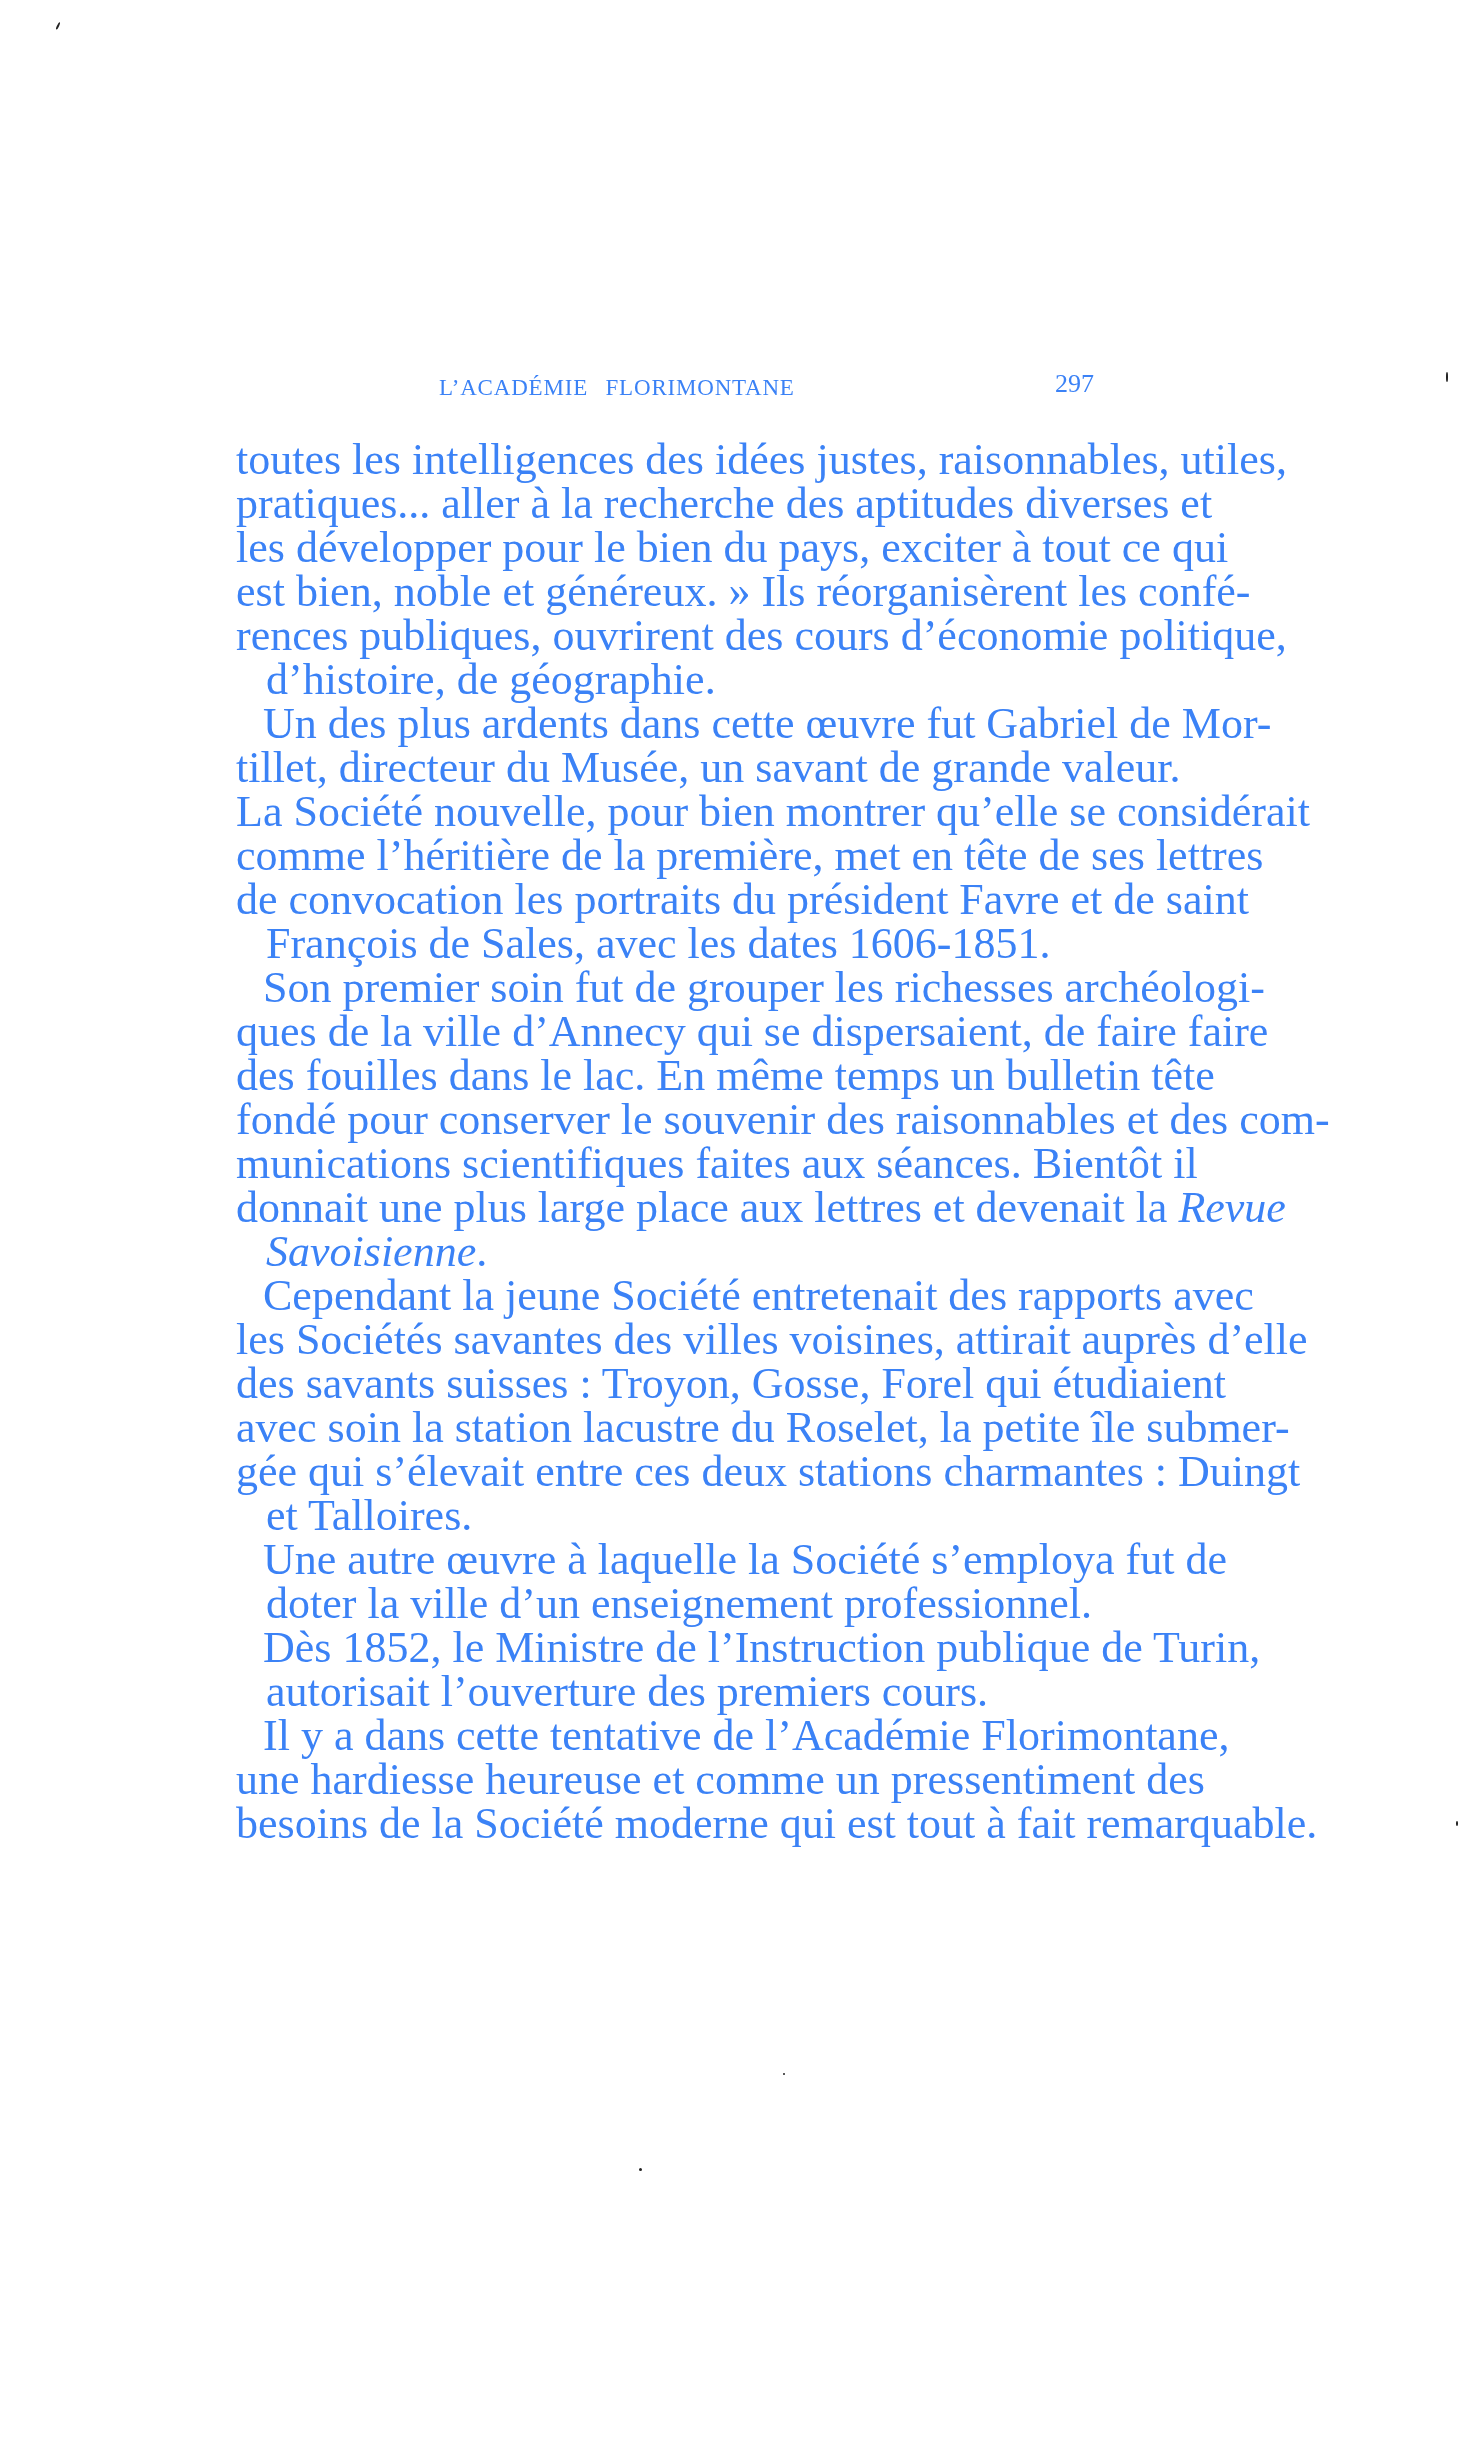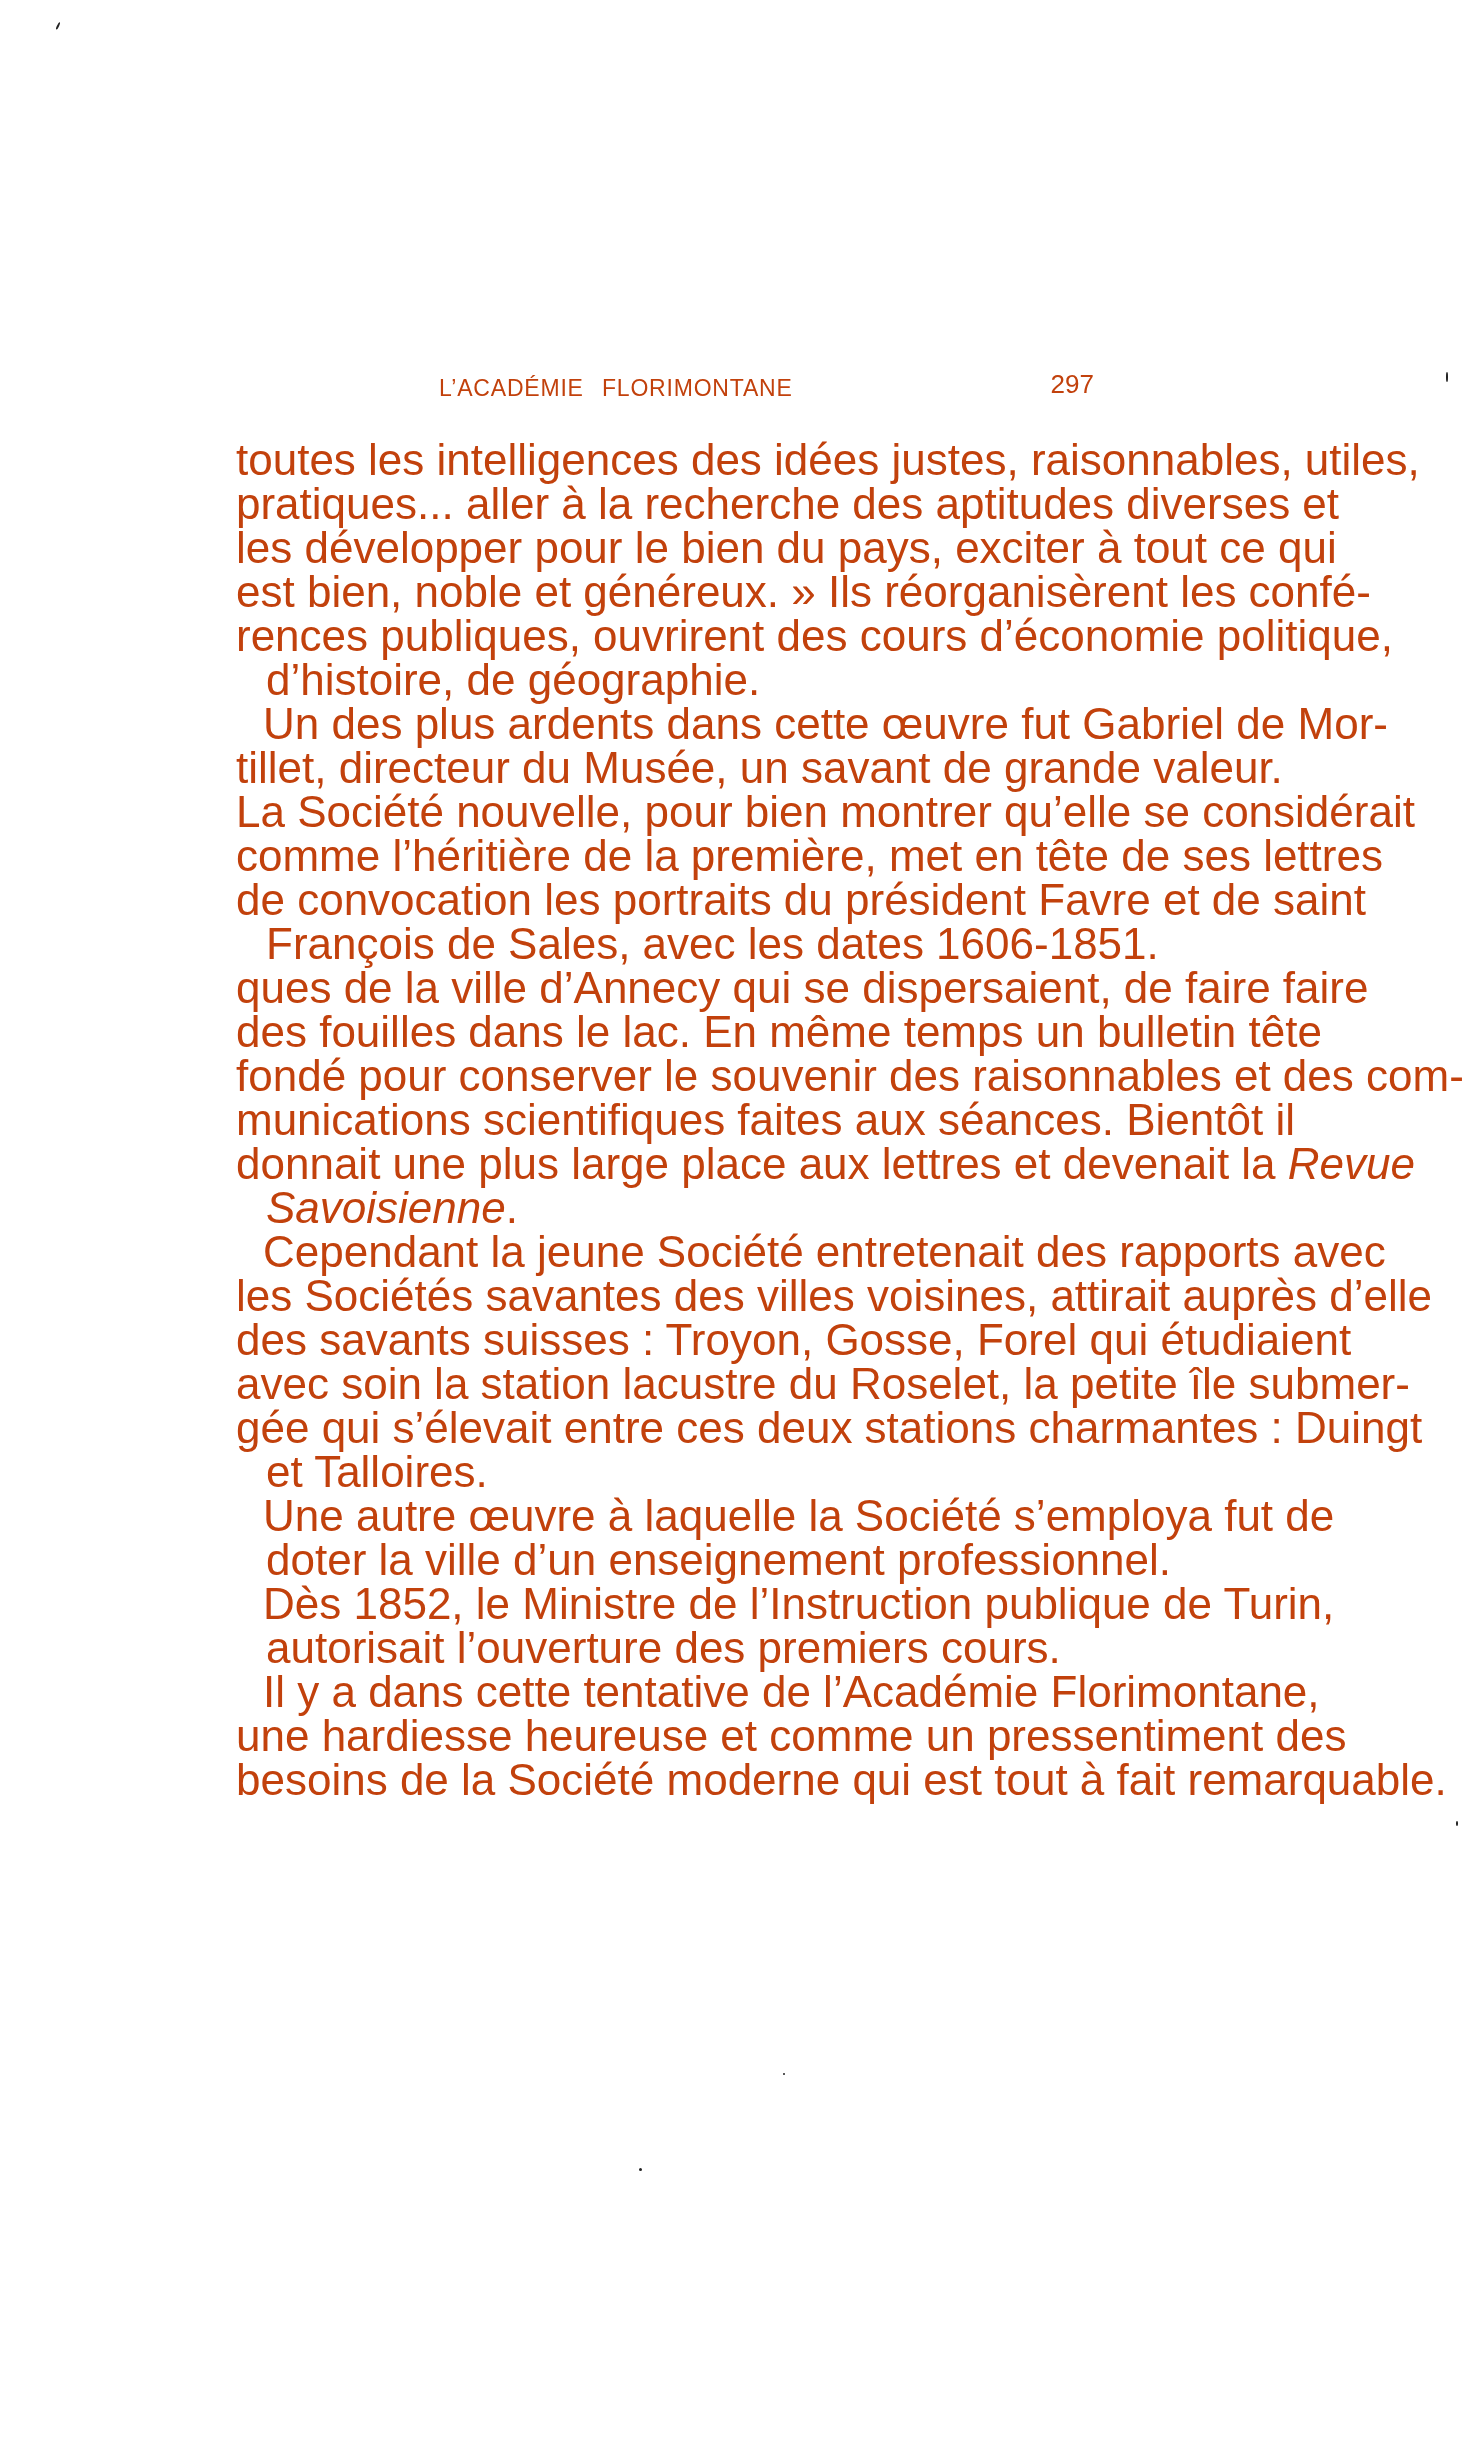--- a/index.html
+++ b/index.html
@@ -1,17 +1,17 @@
 <!DOCTYPE html>
 <html style="font-size:12.7px"><head>
 <meta charset="utf-8">
 <style>
   html, body { margin: 0; padding: 0; background: #ffffff; }
   body { width: 1483px; height: 2462px; position: relative; overflow: hidden; }
-  .page { position: absolute; left: 0; top: 0; width: 1298px; height: 2462px; background: #fff; color: #c2410c; font-family: Liberation Sans, sans-serif; }
+  .page { position: absolute; left: 0; top: 0; width: 1298px; height: 2462px; background: #fff; color: #3b82f6; font-family: Liberation Serif, serif; }
   .running-head { position: absolute; top: 369px; left: 236px; width: 858px; height: 44px; }
   .running-title { position: absolute; left: 203px; top: 6.3px; font-size: 23px; letter-spacing: 0.8px; word-spacing: 11px; text-transform: uppercase; }
   .page-number { position: absolute; right: 0; top: 0; font-size: 26px; }
   .body-text { position: absolute; left: 236px; top: 438px; width: 858px; font-size: 44px; line-height: 44px; text-align: justify; }
   .body-text p { margin: 0; text-indent: 27px; hyphens: manual; }
   .body-text p.cont { text-indent: 0; }
   .line { display: block; text-align: justify; text-align-last: justify; white-space: nowrap; overflow: visible; }
   .line.last { text-align-last: left; margin-left: 30px; }
   em { font-style: italic; }
   .speck { position: absolute; background: #222; border-radius: 50%; }
@@ -40,20 +40,21 @@
     <p>
       <span class="line">Un des plus ardents dans cette œuvre fut Gabriel de Mor-</span>
       <span class="line" style="text-indent:0">tillet, directeur du Musée, un savant de grande valeur.</span>
       <span class="line" style="text-indent:0">La Société nouvelle, pour bien montrer qu’elle se considérait</span>
       <span class="line" style="text-indent:0">comme l’héritière de la première, met en tête de ses lettres</span>
       <span class="line" style="text-indent:0">de convocation les portraits du président Favre et de saint</span>
       <span class="line last" style="text-indent:0">François de Sales, avec les dates 1606-1851.</span>
     </p>
 
     <p>
+      <span class="line">Son premier soin fut de grouper les richesses archéologi-</span>
       <span class="line" style="text-indent:0">ques de la ville d’Annecy qui se dispersaient, de faire faire</span>
       <span class="line" style="text-indent:0">des fouilles dans le lac. En même temps un bulletin tête</span>
       <span class="line" style="text-indent:0">fondé pour conserver le souvenir des raisonnables et des com-</span>
       <span class="line" style="text-indent:0">munications scientifiques faites aux séances. Bientôt il</span>
       <span class="line" style="text-indent:0"><span>donnait une plus large place aux lettres et devenait la </span><em>Revue</em></span>
       <span class="line last" style="text-indent:0"><em>Savoisienne</em><span>.</span></span>
     </p>
 
     <p>
       <span class="line">Cependant la jeune Société entretenait des rapports avec</span>

